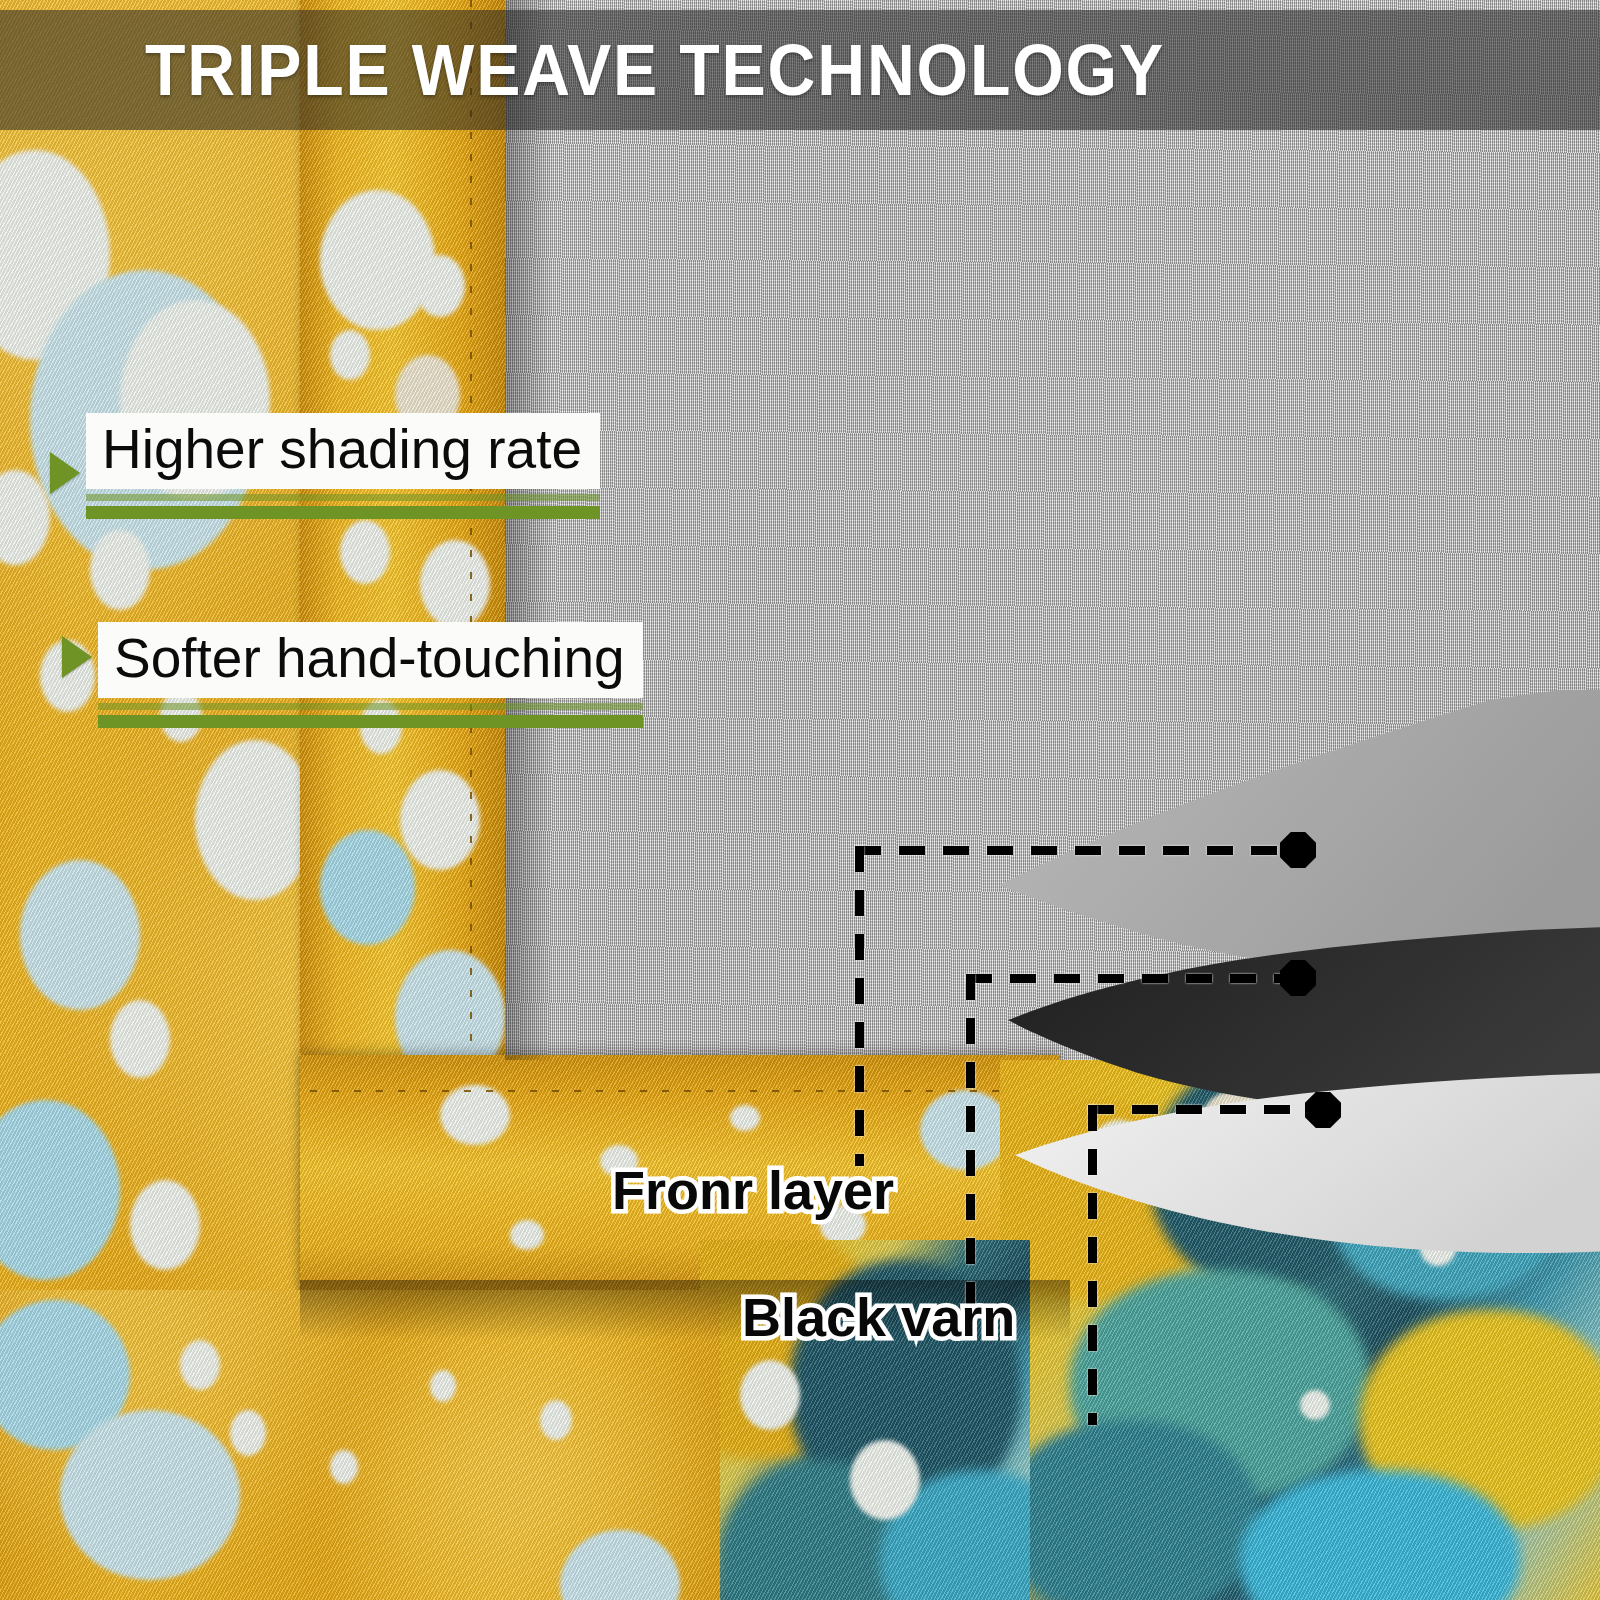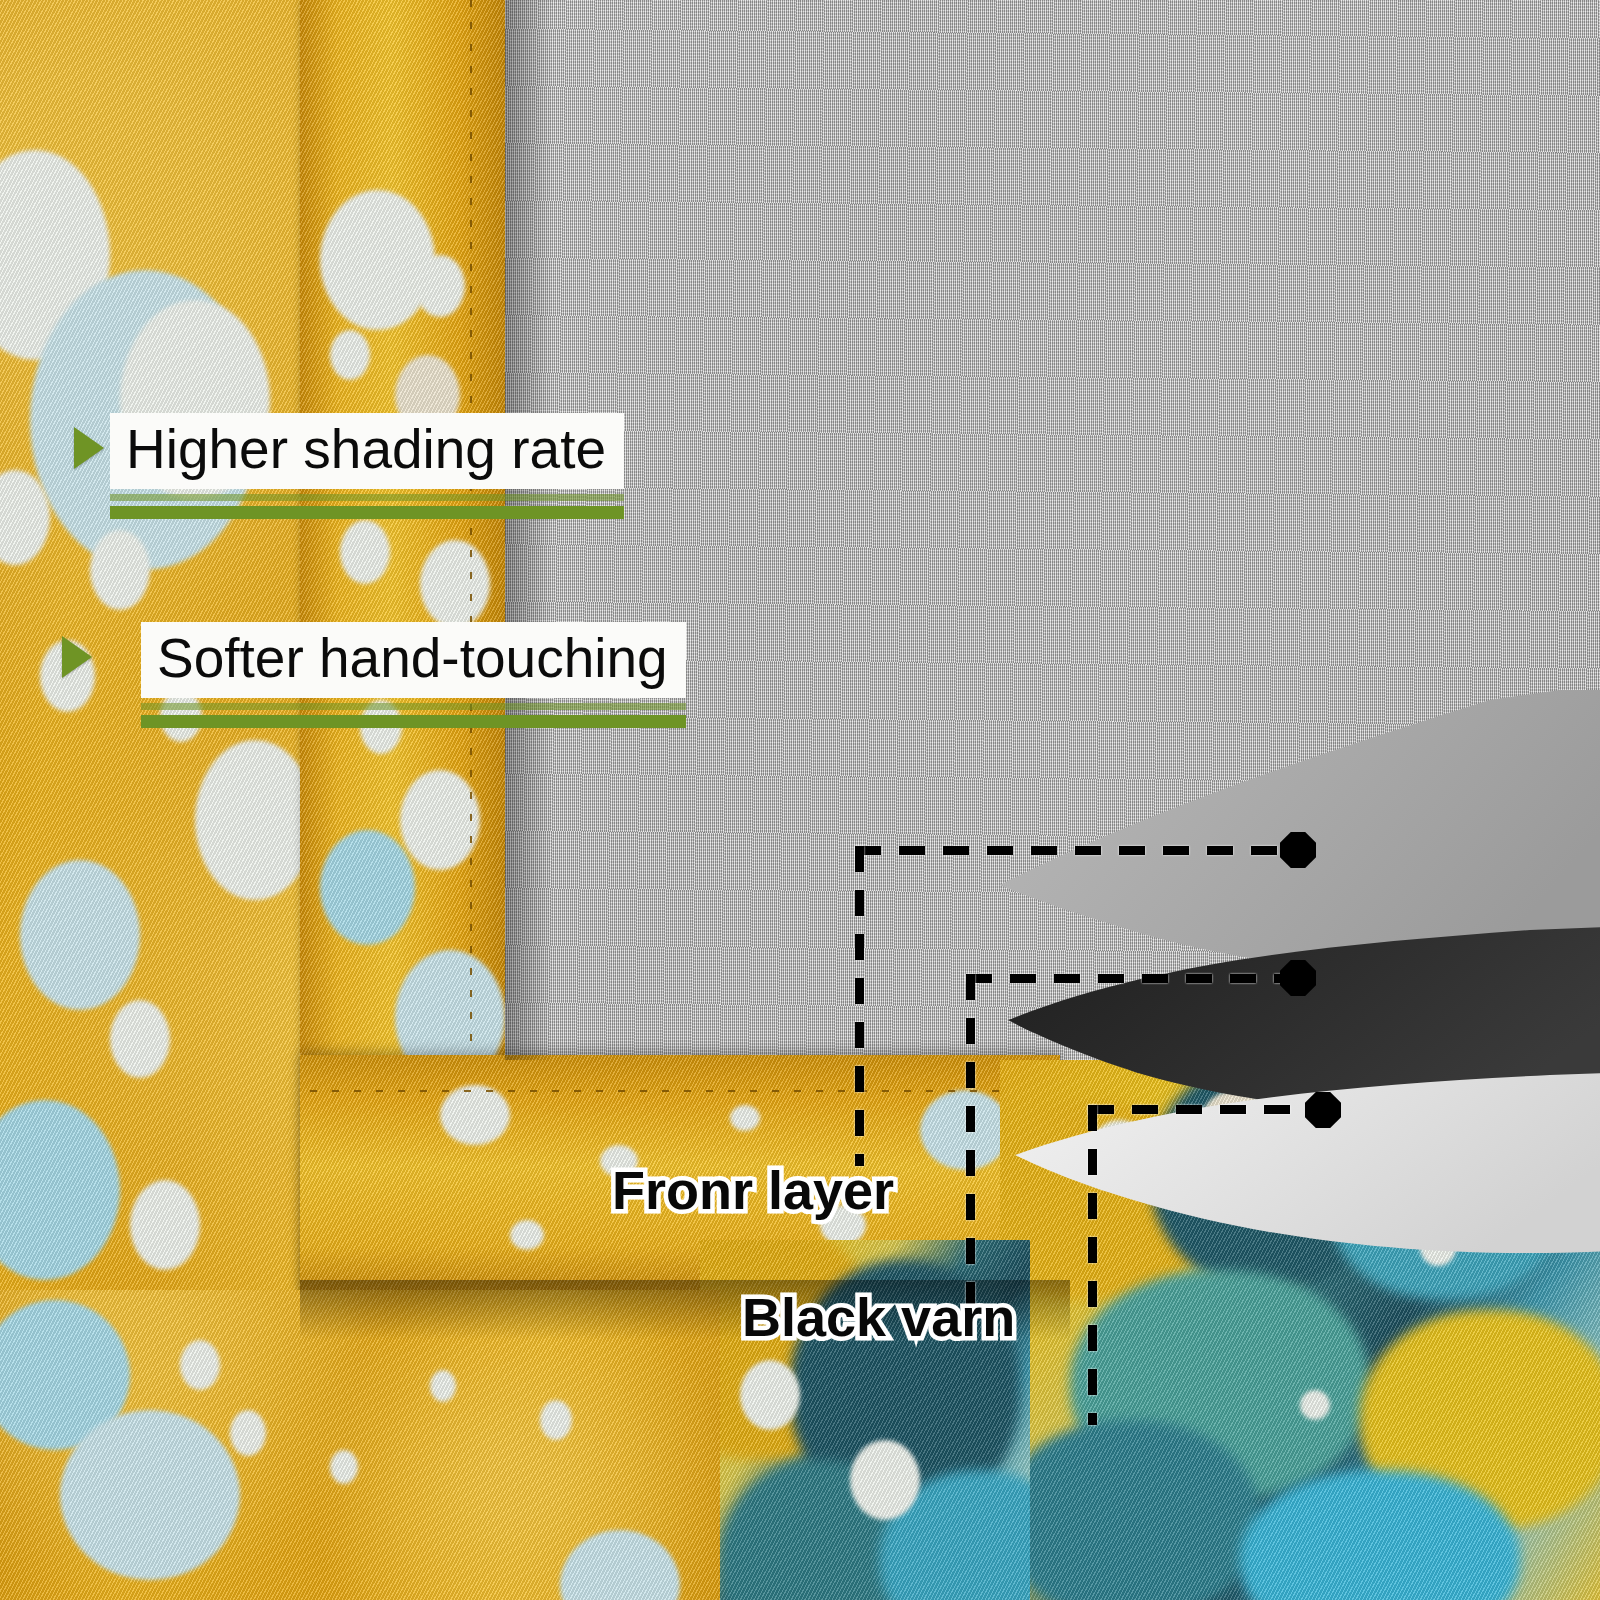--- a/index.html
+++ b/index.html
@@ -278,31 +278,34 @@
   <div class="dash-v onlight" style="left:966px;top:974px;height:340px;"></div>
   <div class="dot" style="left:1280px;top:960px;"></div>
 
   <div class="dash-h onlight" style="left:1088px;top:1105px;width:245px;"></div>
   <div class="dash-v onlight" style="left:1088px;top:1105px;height:320px;"></div>
   <div class="dot" style="left:1305px;top:1092px;"></div>
 
   <div class="olabel" style="left:612px;top:1163px;">Fronr layer</div>
   <div class="olabel" style="left:742px;top:1290px;">Black varn</div>
 
-
-  <div class="feature" style="left:74px;top:413px;">
+  <div id="header-band">
+    <div id="header-title">TRIPLE WEAVE TECHNOLOGY</div>
+  </div>
+
+  <div class="feature" style="left:50px;top:413px;align-items:center;">
     <div class="tri"></div>
     <div class="boxwrap">
       <div class="txt">Higher shading rate</div>
       <div class="ul1"></div>
       <div class="ul2"></div>
     </div>
   </div>
 
-  <div class="feature" style="left:62px;top:622px;gap:43px;">
+  <div class="feature" style="left:62px;top:622px;">
     <div class="tri"></div>
     <div class="boxwrap">
       <div class="txt">Softer hand-touching</div>
       <div class="ul1"></div>
       <div class="ul2"></div>
     </div>
   </div>
 
 
 </div>

